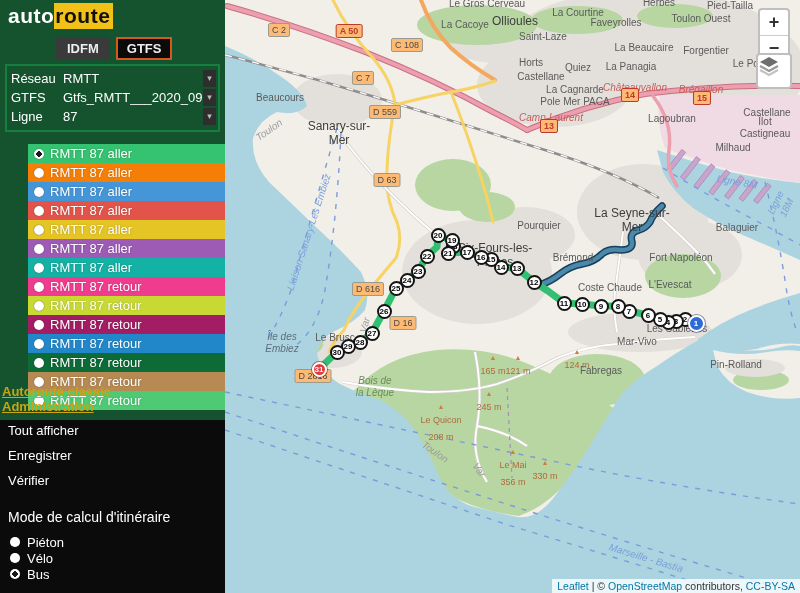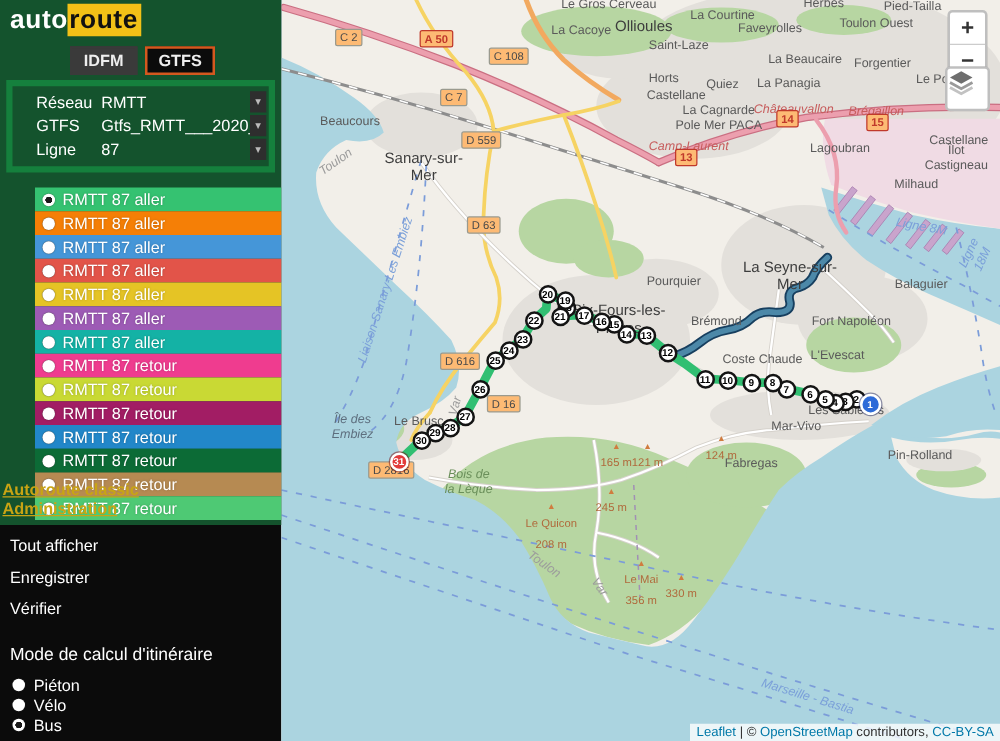--- a/index.html
+++ b/index.html
@@ -5,21 +5,21 @@
   html,body{margin:0;padding:0;background:#000;}
   .app{position:relative;width:800px;height:593px;overflow:hidden;font-family:"Liberation Sans",sans-serif;background:#0b0b0b;}
   
   .sidebar{position:absolute;left:0;top:0;width:225px;height:420px;background:#14532d;color:#fff;z-index:5;}
   .logo{margin:4px 0 0 8px;font-size:21px;font-weight:bold;letter-spacing:.5px;display:inline-block;}
   .logo .lg-a{color:#fff;}
   .logo .lg-r{color:#111;background:#f2c117;padding:1px 3px 2px 1px;}
   .tabs{margin:9px 0 0 56px;display:flex;gap:6px;}
   .tab{font-size:13px;font-weight:bold;color:#eee;background:#3a3a3a;padding:2px 9px;cursor:pointer;border:2px solid #3a3a3a;}
   .tab.active{background:#0b0b0b;border:2px solid #d4581f;}
-  .form-box{margin:4px 5px 0 5px;border:5px solid #15803d;padding:3px 2px 4px 19px;}
+  .form-box{margin:4px 5px 0 5px;border:2px solid #15803d;padding:3px 2px 4px 4px;}
   .form-row{display:grid;grid-template-columns:52px 1fr 13px;align-items:center;height:19px;}
   .form-row .flabel{font-size:13px;color:#fff;}
   .form-row .fval{font-size:13px;color:#fff;white-space:nowrap;overflow:hidden;cursor:pointer;}
   .form-row .fchev{font-size:9px;color:#bbb;background:#2e2e2e;text-align:center;line-height:17px;height:17px;cursor:pointer;}
   .route-list{margin-top:12px;padding-left:28px;}
   .route-row{height:19px;display:flex;align-items:center;padding-left:6px;cursor:pointer;}
   .route-row .rlabel{font-size:13px;color:#fff;margin-left:6px;text-shadow:0 0 2px rgba(0,0,0,.25);}
   .radio{width:10px;height:10px;border-radius:50%;background:#fff;flex:0 0 auto;box-shadow:0 0 1px #333;}
   .radio.sel{background:radial-gradient(circle,#1a1a1a 0 2.6px,#fff 2.8px);}
   .actions{margin:13px 0 0 8px;}

